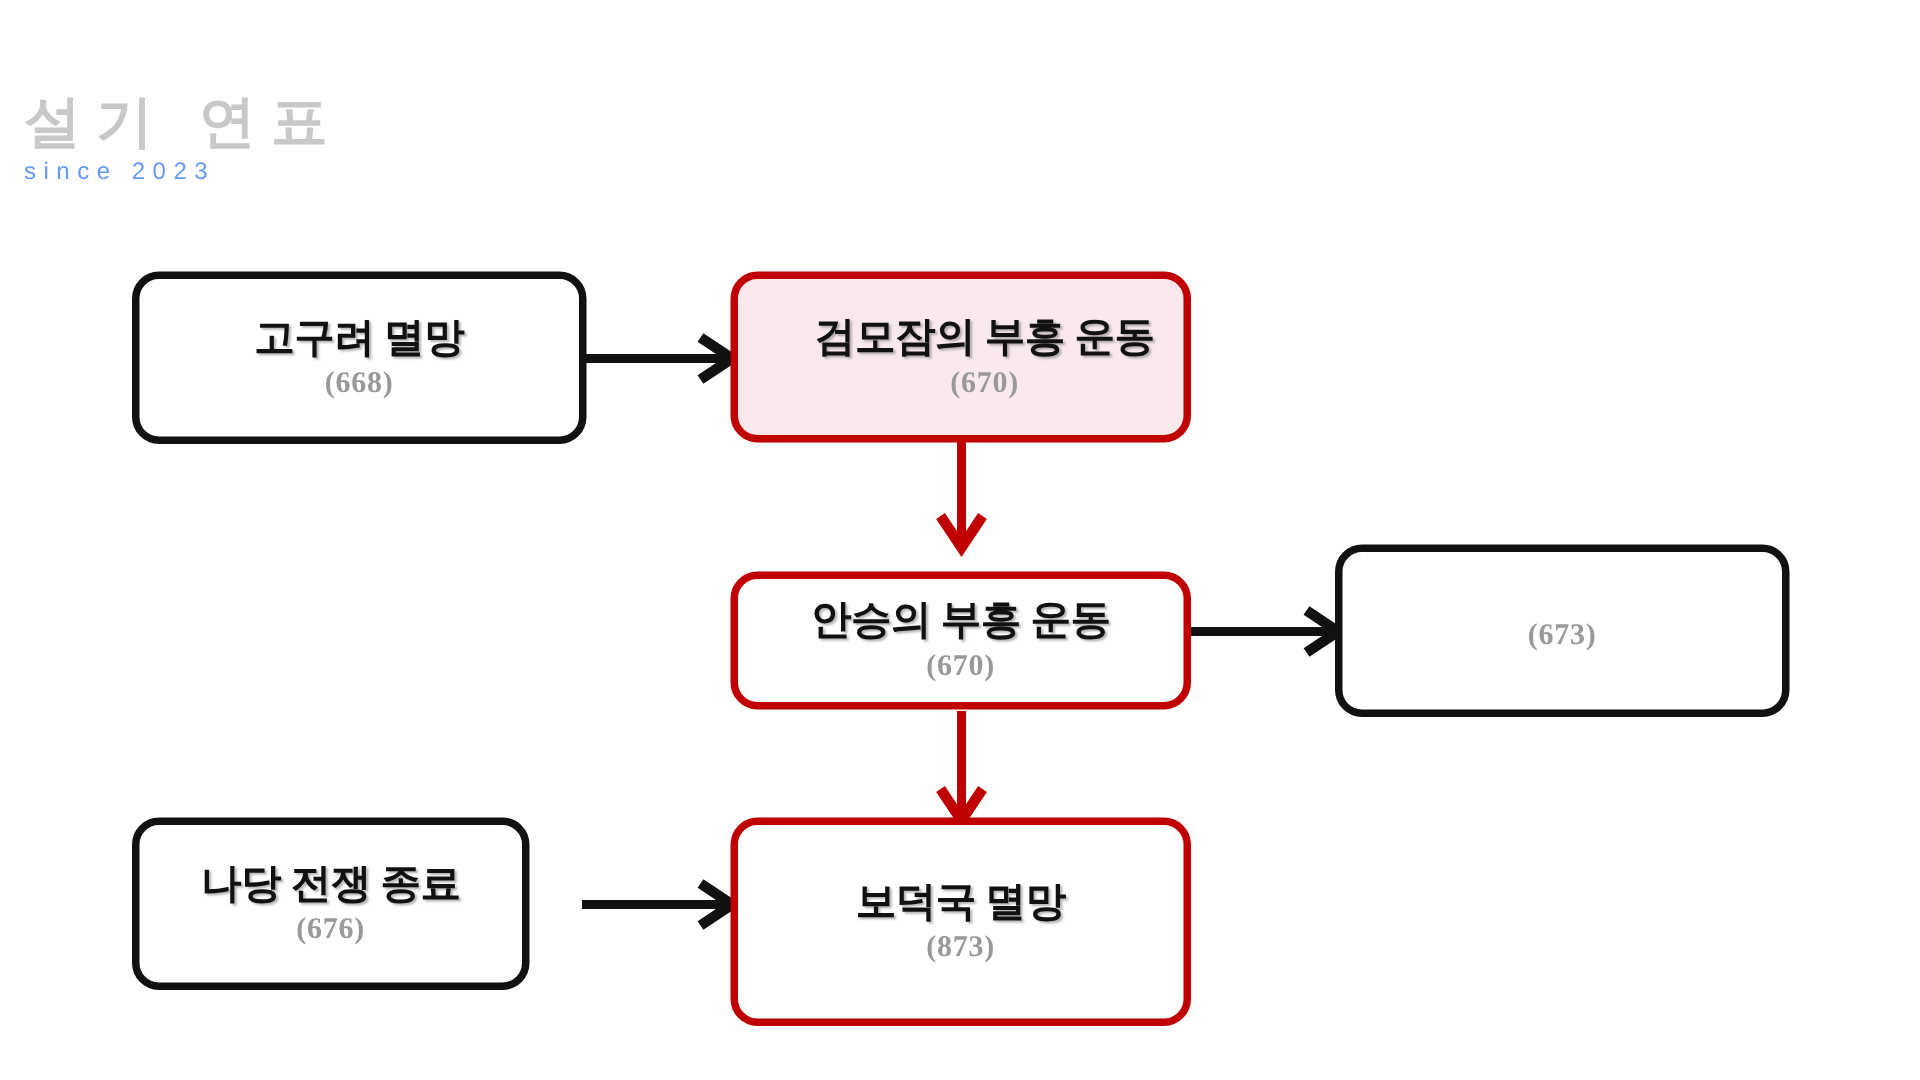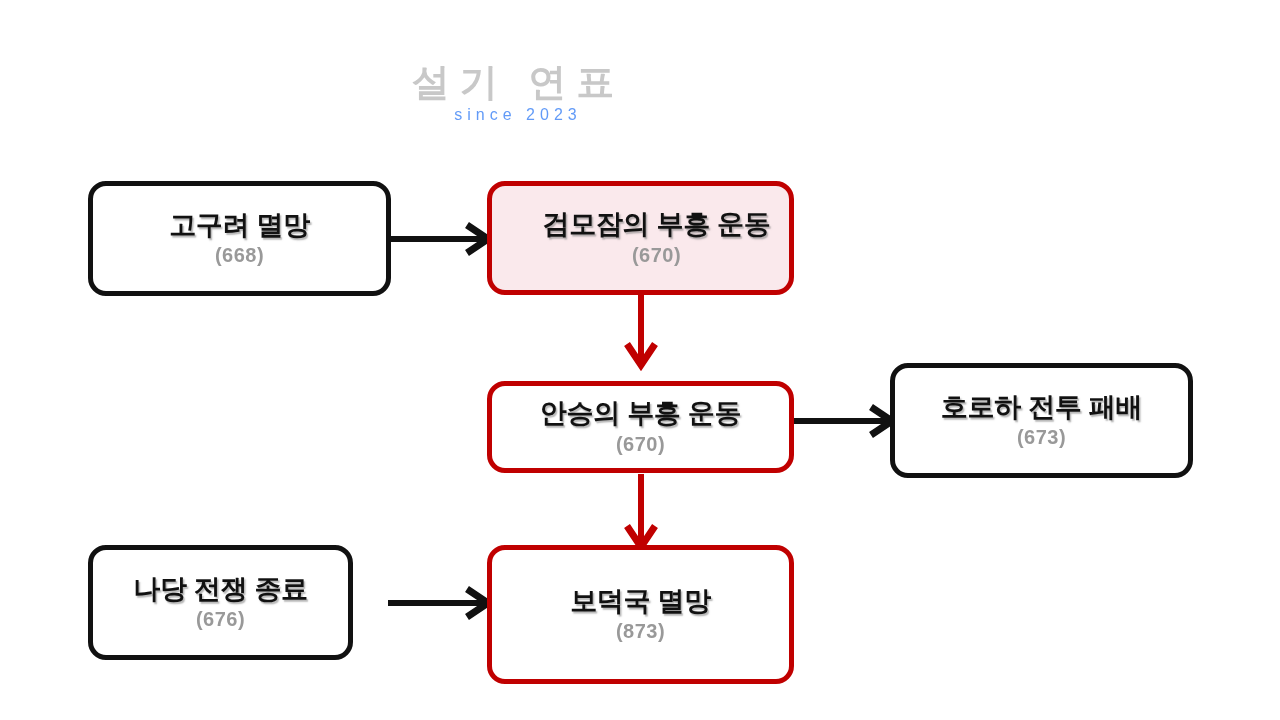--- a/index.html
+++ b/index.html
@@ -15,22 +15,23 @@
     overflow: hidden;
     font-family: "Liberation Sans", "DejaVu Sans", sans-serif;
   }
 
   
   .watermark {
     position: absolute;
     left: 0;
     top: 62px;
     width: 1036px;
-    text-align: center;
+    text-align: left;
     user-select: none;
+    padding-left: 16px;
   }
   .wm-title {
     font-family: "Liberation Sans", "DejaVu Sans", sans-serif;
     font-size: 38px;
     font-weight: 700;
     letter-spacing: 10px;
     color: #b9b9b9;
     opacity: 0.78;
     line-height: 1.1;
   }
@@ -48,20 +49,21 @@
   .node {
     position: absolute;
     box-sizing: border-box;
     border-radius: 18px;
     background: #ffffff;
     border: 5px solid #111111;
     display: flex;
     flex-direction: column;
     align-items: center;
     justify-content: center;
+    font-family: Liberation Serif, serif;
   }
   .node.red {
     border-color: #c00000;
   }
   .node.red-fill {
     border-color: #c00000;
     background: #fae9ec;
     padding-left: 32px;
   }
   .node-title {
@@ -145,21 +147,20 @@
     <div class="node-title">검모잠의 부흥 운동</div>
     <div class="node-year">(670)</div>
   </div>
 
   <div class="node red" style="left:487px; top:381px; width:307px; height:92px;">
     <div class="node-title">안승의 부흥 운동</div>
     <div class="node-year">(670)</div>
   </div>
 
   <div class="node" style="left:890px; top:363px; width:303px; height:115px;">
-    <div class="node-title">호로하 전투 패배</div>
     <div class="node-year">(673)</div>
   </div>
 
   <div class="node" style="left:88px; top:545px; width:265px; height:115px;">
     <div class="node-title">나당 전쟁 종료</div>
     <div class="node-year">(676)</div>
   </div>
 
   <div class="node red" style="left:487px; top:545px; width:307px; height:139px;">
     <div class="node-title">보덕국 멸망</div>

